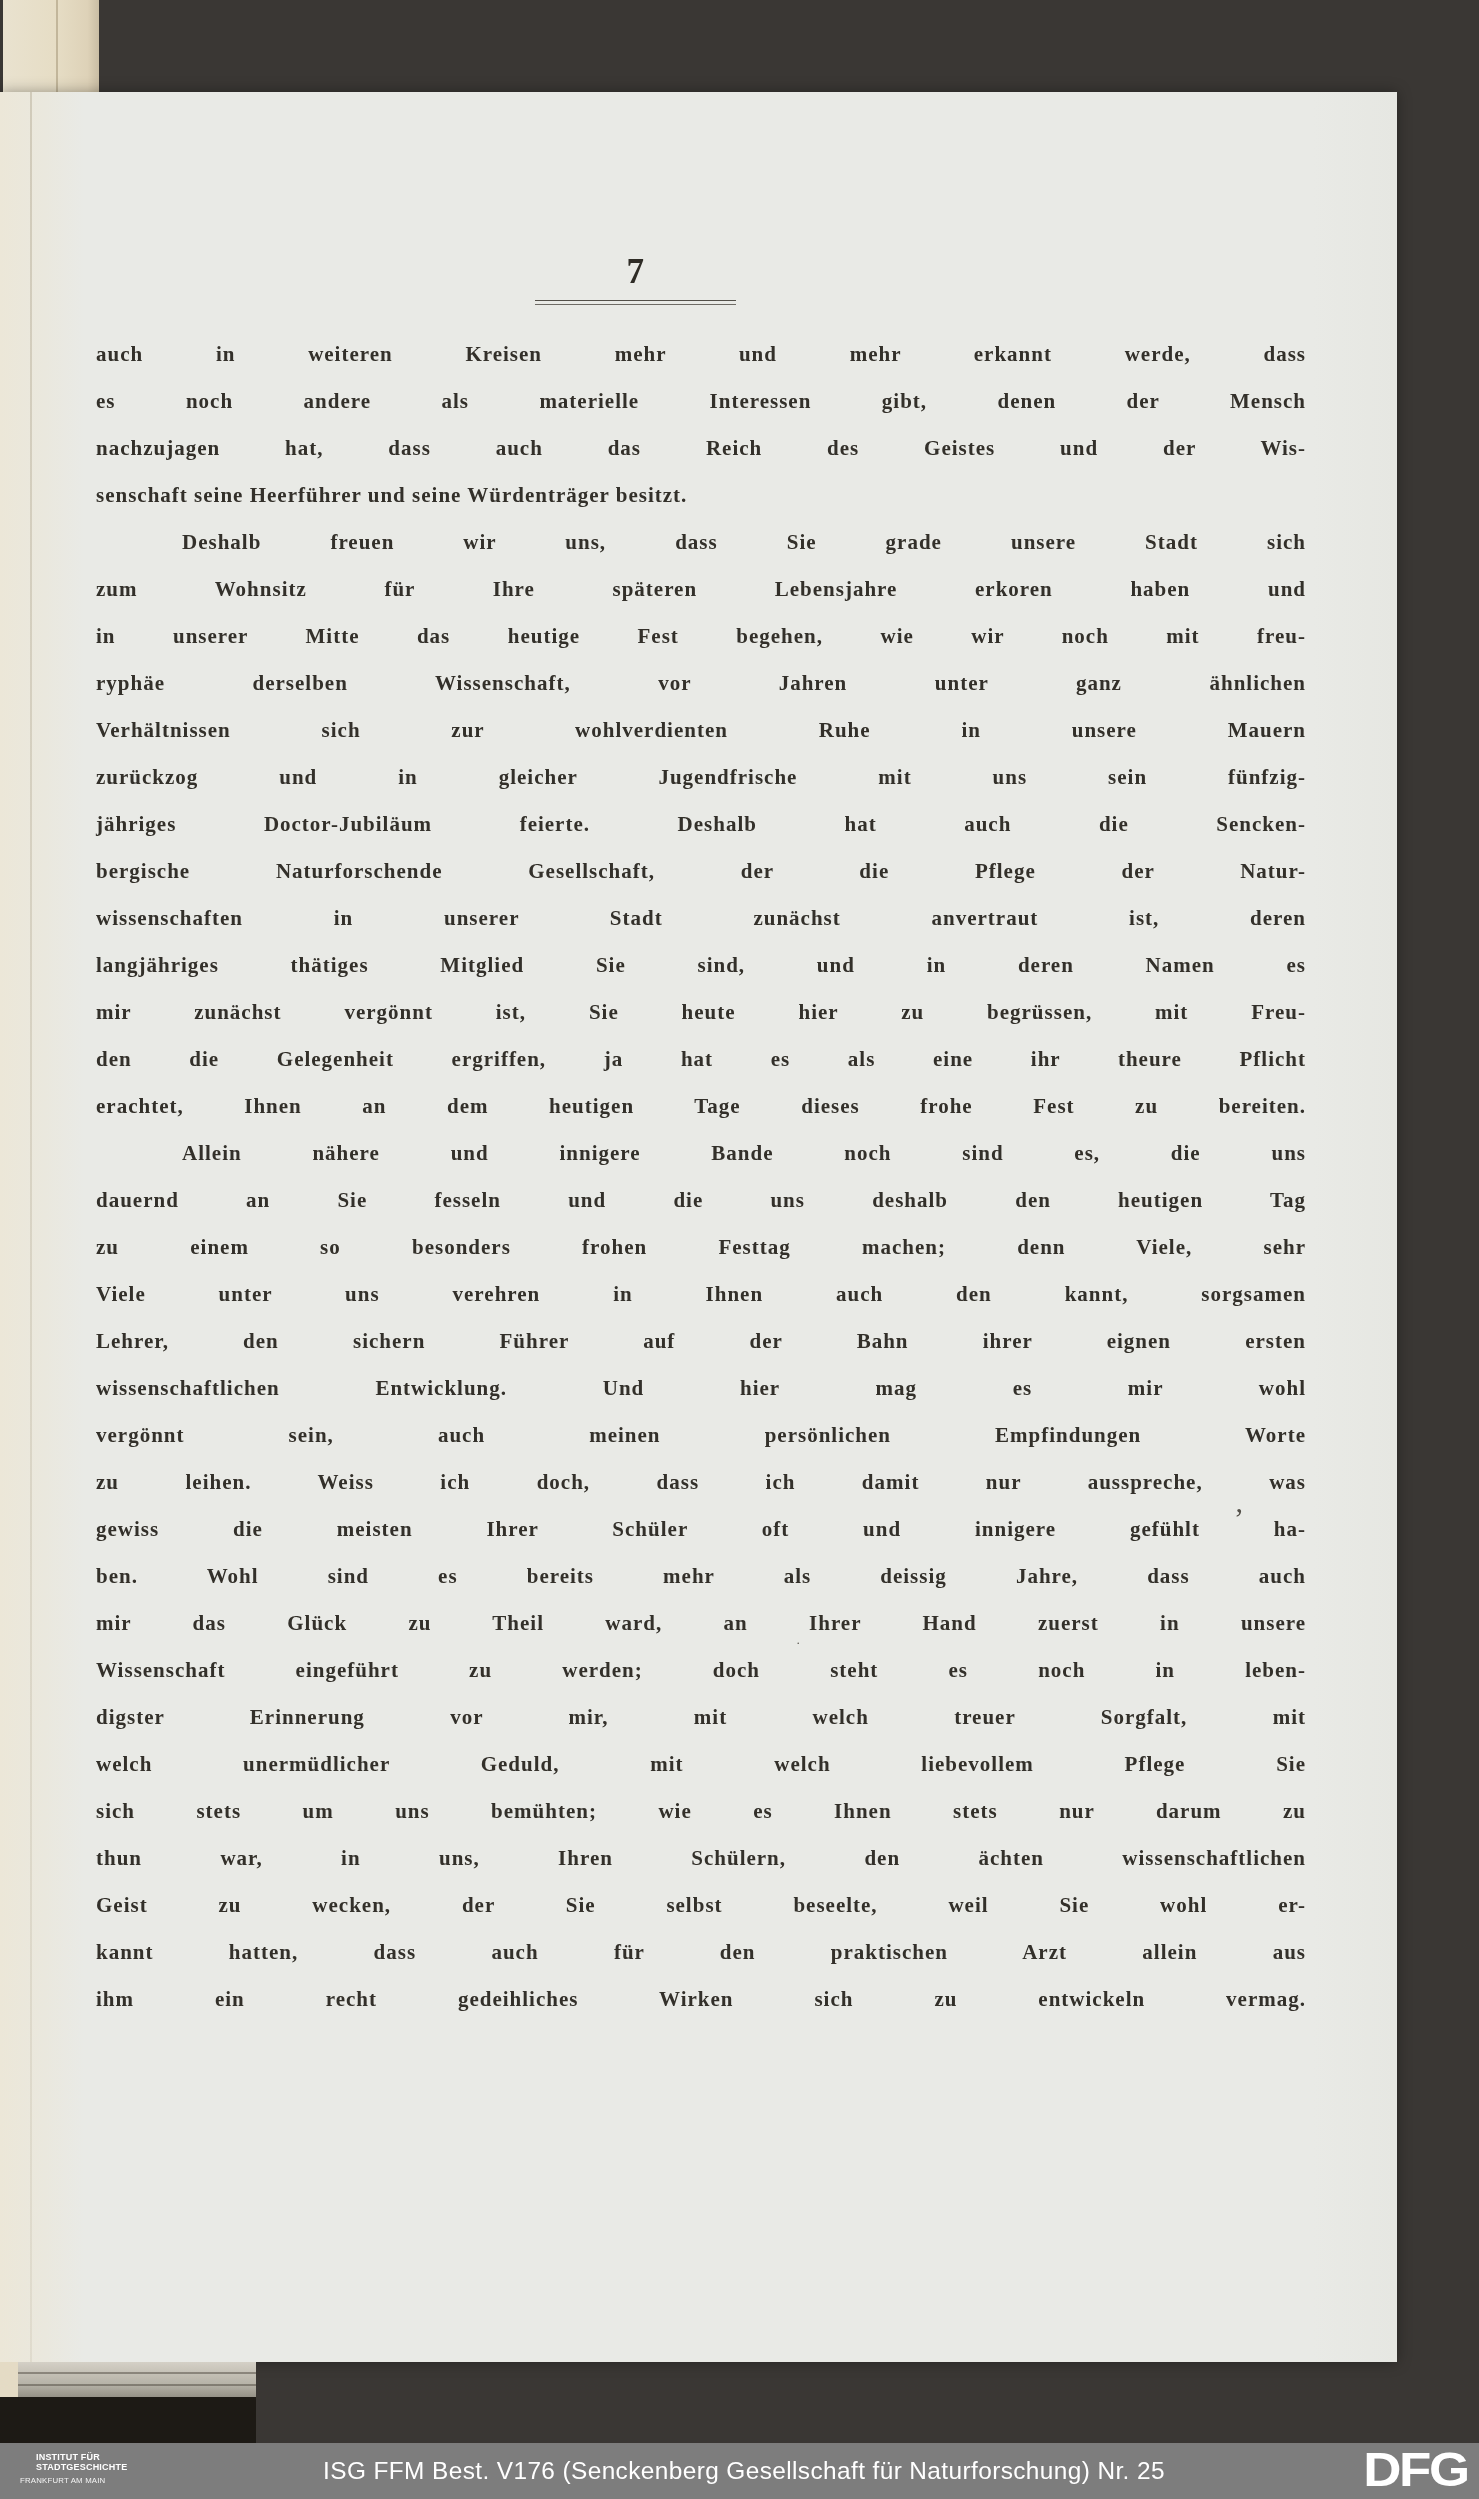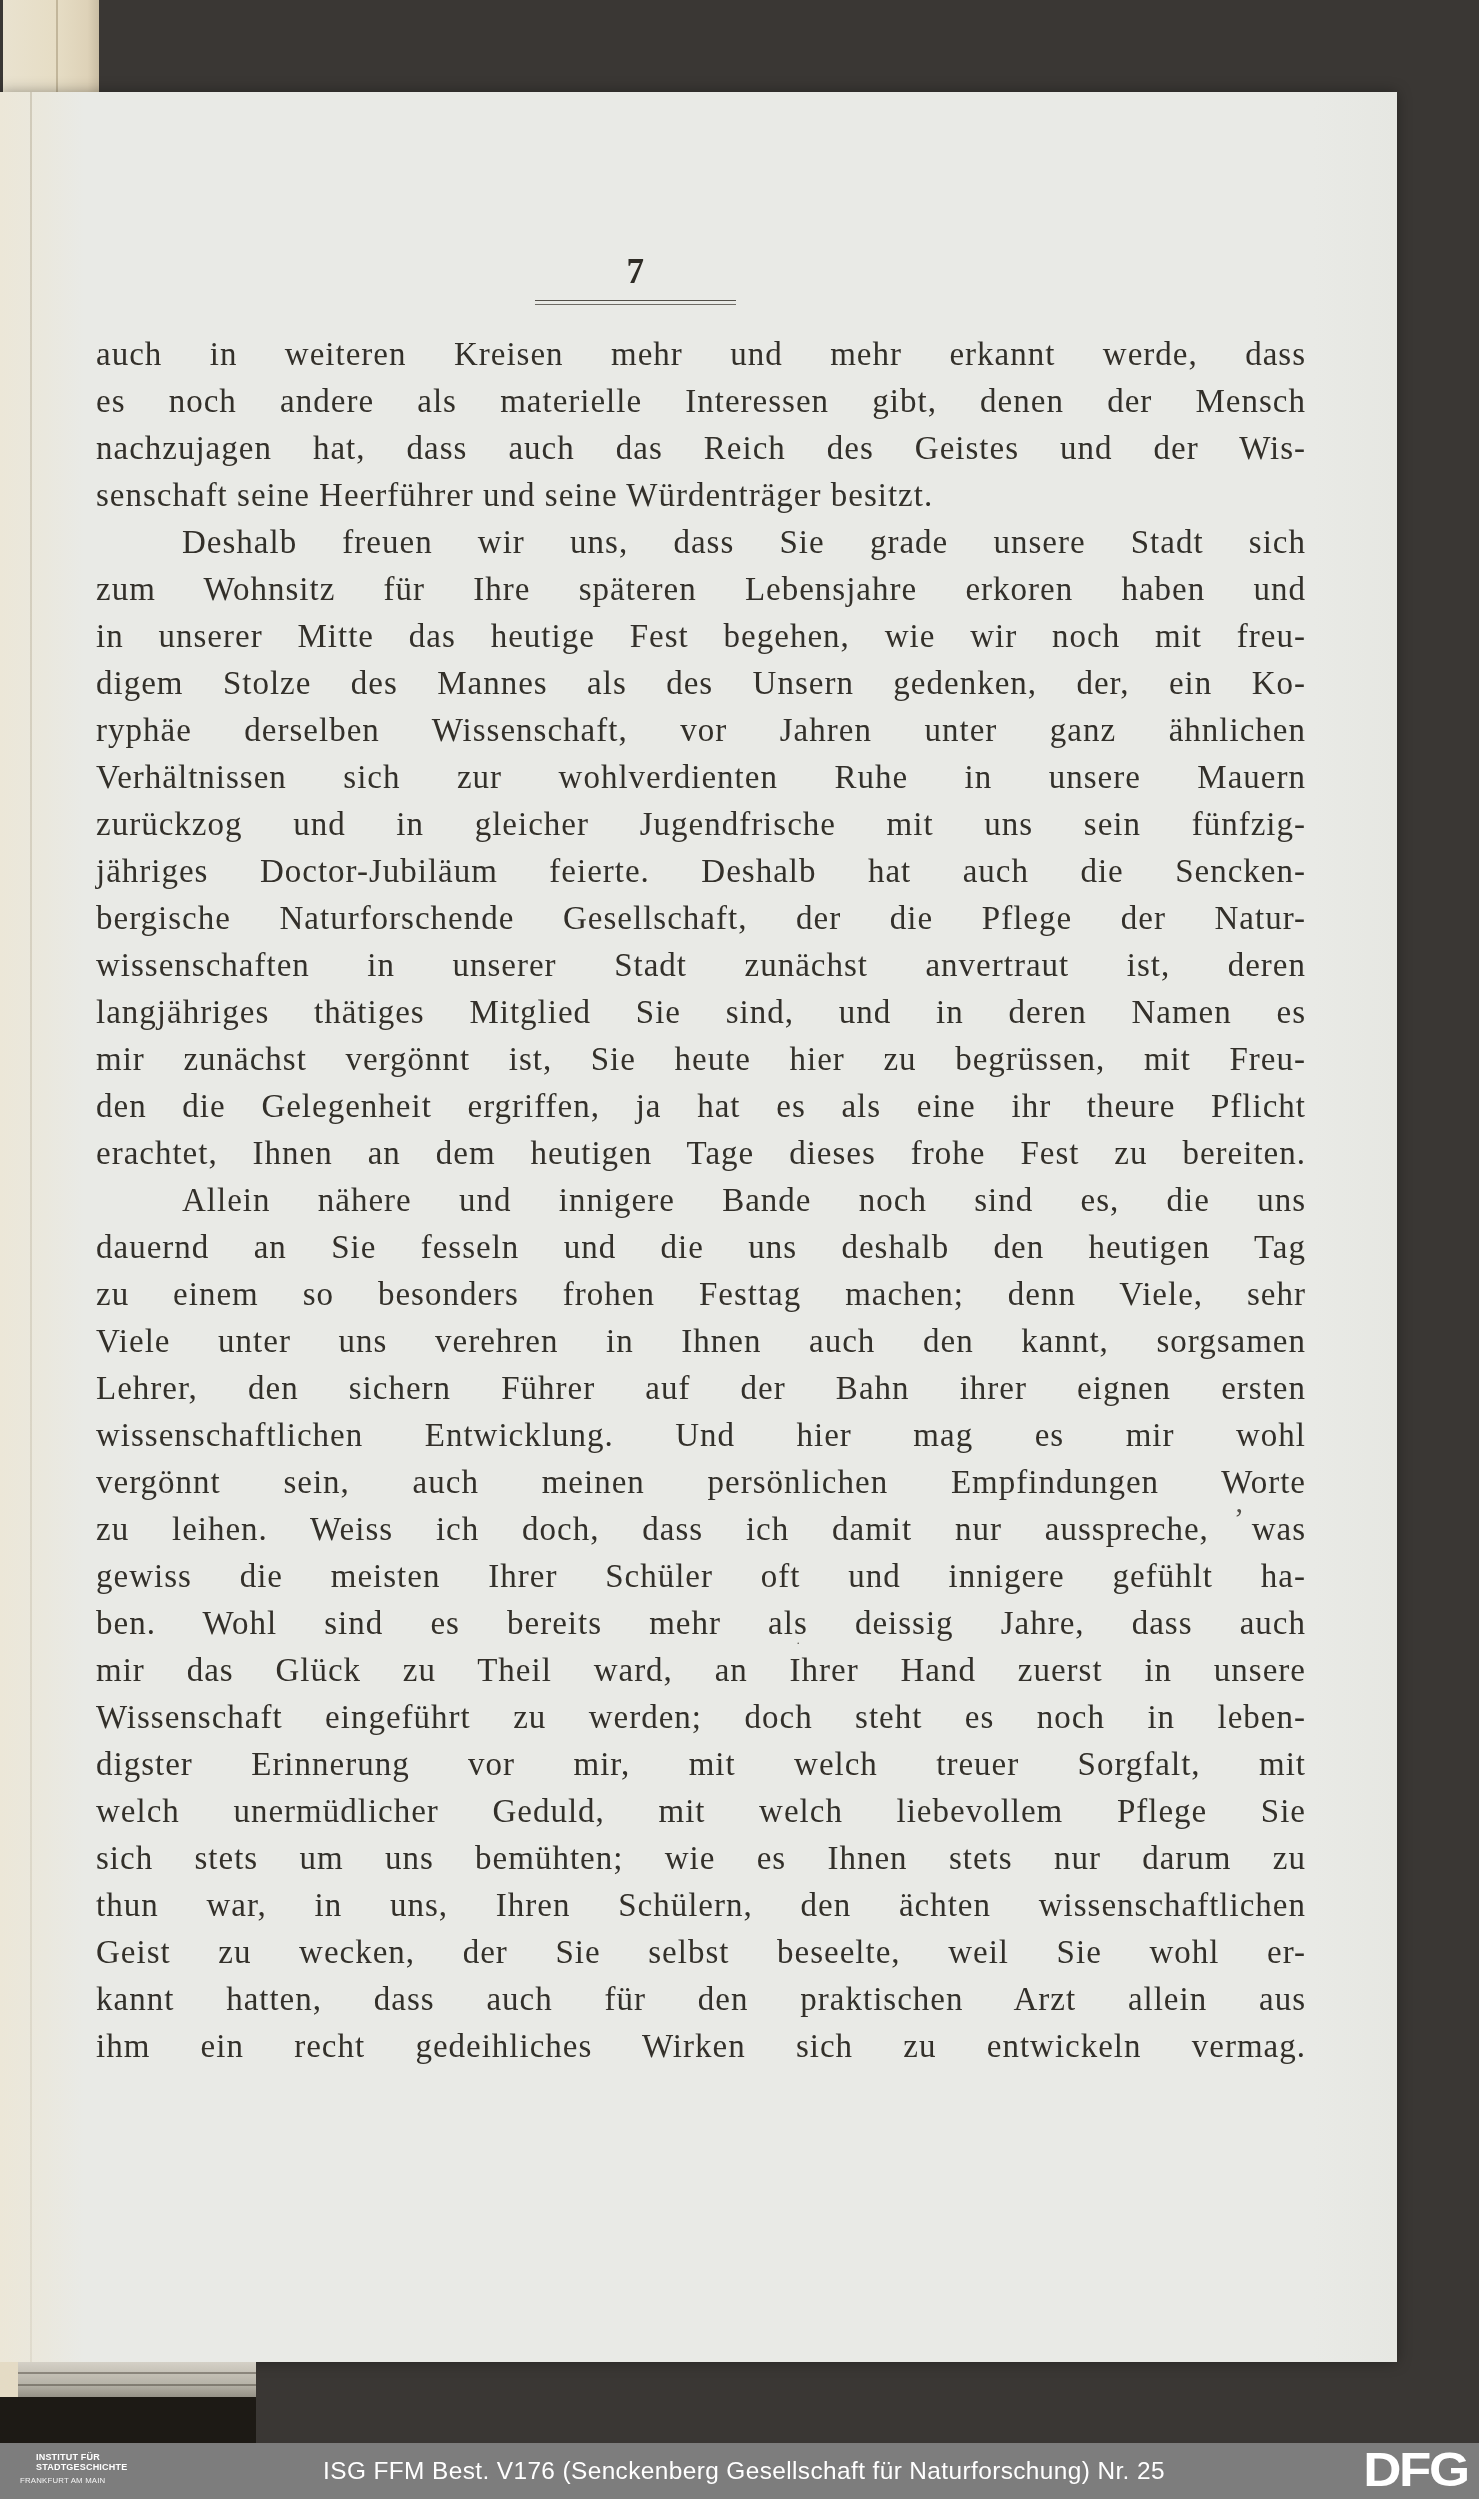--- a/index.html
+++ b/index.html
@@ -40,22 +40,23 @@
     letter-spacing:0.7px;
   }
   .pagenum-rule{
     margin-top:9.6px;height:3px;
     border-top:1.8px solid rgba(58,54,46,.85);
     border-bottom:1.5px solid rgba(58,54,46,.7);
   }
   .text-block{
     position:absolute;left:96px;top:239px;width:1210px;
     color:#33302a;
-    font-size:33px;line-height:47px;
+    font-size:21px;line-height:47px;
     letter-spacing:1px;
+    font-weight:bold;
   }
   .line{
     height:47px;white-space:nowrap;
     text-align:justify;text-align-last:justify;
     white-space:normal;
     overflow:visible;
   }
   .line.indent{padding-left:86px;}
   .line.end{text-align-last:left;}
   .ink-mark{
@@ -120,21 +121,20 @@
     </div>
 
     <div class="text-block">
         <div class="line">auch in weiteren Kreisen mehr und mehr erkannt werde, dass</div>
         <div class="line">es noch andere als materielle Interessen gibt, denen der Mensch</div>
         <div class="line">nachzujagen hat, dass auch das Reich des Geistes und der Wis-</div>
         <div class="line end">senschaft seine Heerführer und seine Würdenträger besitzt.</div>
         <div class="line indent">Deshalb freuen wir uns, dass Sie grade unsere Stadt sich</div>
         <div class="line">zum Wohnsitz für Ihre späteren Lebensjahre erkoren haben und</div>
         <div class="line">in unserer Mitte das heutige Fest begehen, wie wir noch mit freu-</div>
-        <div class="line">digem Stolze des Mannes als des Unsern gedenken, der, ein Ko-</div>
         <div class="line">ryphäe derselben Wissenschaft, vor Jahren unter ganz ähnlichen</div>
         <div class="line">Verhältnissen sich zur wohlverdienten Ruhe in unsere Mauern</div>
         <div class="line">zurückzog und in gleicher Jugendfrische mit uns sein fünfzig-</div>
         <div class="line">jähriges Doctor-Jubiläum feierte.  Deshalb hat auch die Sencken-</div>
         <div class="line">bergische Naturforschende Gesellschaft, der die Pflege der Natur-</div>
         <div class="line">wissenschaften in unserer Stadt zunächst anvertraut ist, deren</div>
         <div class="line">langjähriges thätiges Mitglied Sie sind, und in deren Namen es</div>
         <div class="line">mir zunächst vergönnt ist, Sie heute hier zu begrüssen, mit Freu-</div>
         <div class="line">den die Gelegenheit ergriffen, ja hat es als eine ihr theure Pflicht</div>
         <div class="line">erachtet, Ihnen an dem heutigen Tage dieses frohe Fest zu bereiten.</div>

